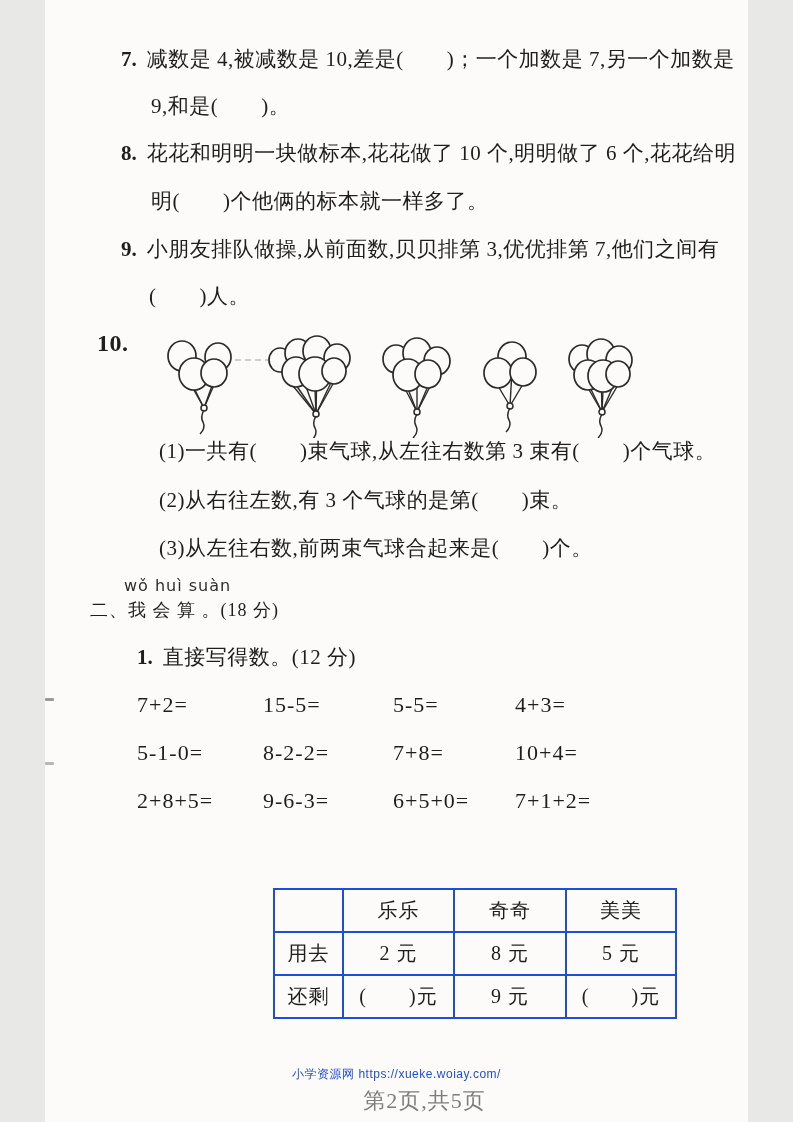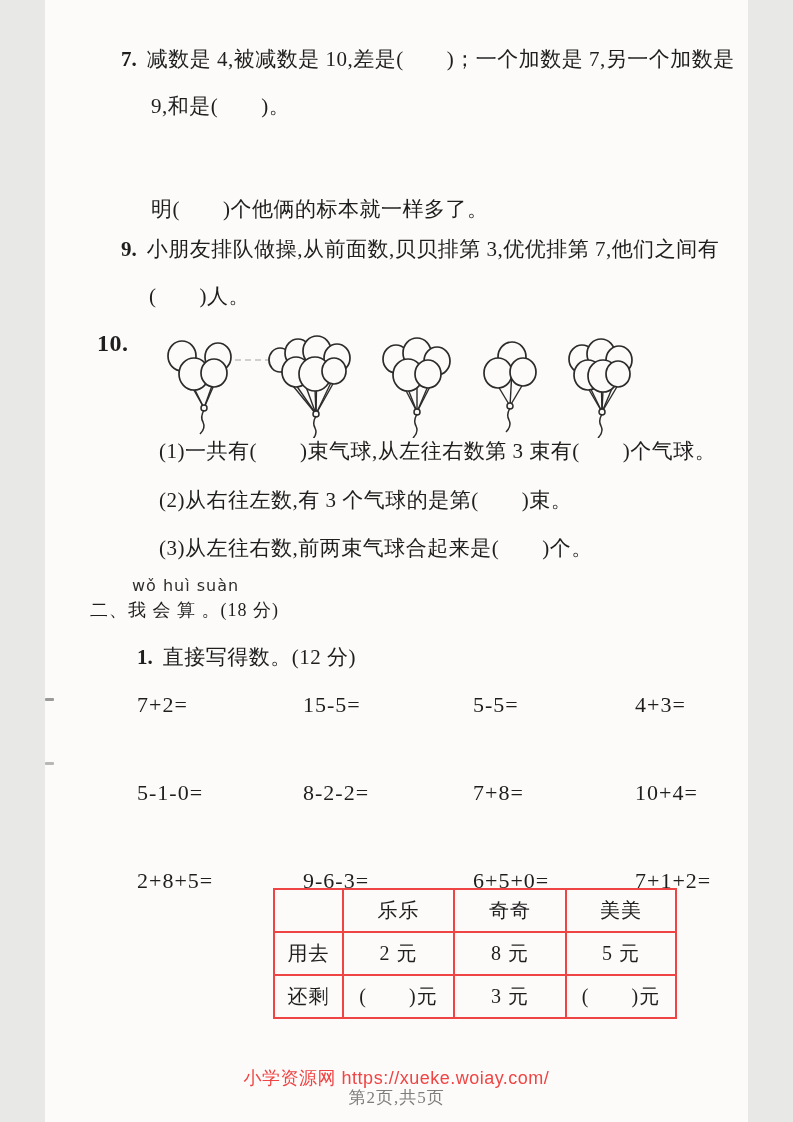--- a/index.html
+++ b/index.html
@@ -54,72 +54,75 @@
   .edge-mark{
     position:absolute;left:0;width:9px;height:3px;
     background:#9a9a98;border-radius:1px;
   }
   .problems{
     position:absolute;
     left:92px;top:692px;
     display:grid;
     grid-template-columns:126px 130px 122px 140px;
     grid-auto-rows:48px;
-    gap:40px;
   }
   .problems span{
     font-size:22px;
     letter-spacing:1px;
     white-space:nowrap;
   }
   .money-table{
     position:absolute;
     left:228px;top:888px;
     border-collapse:collapse;
     table-layout:fixed;
   }
   .money-table td{
-    border:2px solid #ef4444;
+    border:2px solid #1d4ed8;
     height:41px;
     text-align:center;
     vertical-align:middle;
     font-size:20px;
     letter-spacing:1px;
     white-space:nowrap;
     padding:0;
   }
   .footer-site{
     position:absolute;
     left:0;top:1066px;width:100%;
     text-align:center;
     font-family:"Liberation Sans","DejaVu Sans",sans-serif;
-    font-size:18px;
-    color:#ef4444;
+    font-size:12px;
+    color:#1d4ed8;
     letter-spacing:0.5px;
   }
   .footer-page{
     position:absolute;
     left:0;top:1086px;width:100%;
     text-align:center;
-    font-size:17px;
+    font-size:22px;
     color:#7d7d7b;
     letter-spacing:1px;
+    padding-left:28px;
   }
 </style>
 </head>
 <body>
 
 <div id="page">
 
   <div class="q-line" style="top:46px;left:76px;">
     <span class="q-num">7.</span><span>减数是 4,被减数是 10,差是(　　)；一个加数是 7,另一个加数是</span>
   </div>
   <div class="q-line" style="top:93px;left:106px;">9,和是(　　)。</div>
 
-  <div class="q-line" style="top:196px;left:106px;">明(　　)个他俩的标本就一样多了。</div>
+  <div class="q-line" style="top:140px;left:76px;">
+    <span class="q-num">8.</span><span>花花和明明一块做标本,花花做了 10 个,明明做了 6 个,花花给明</span>
+  </div>
+  <div class="q-line" style="top:188px;left:106px;">明(　　)个他俩的标本就一样多了。</div>
 
   <div class="q-line" style="top:236px;left:76px;">
     <span class="q-num">9.</span><span>小朋友排队做操,从前面数,贝贝排第 3,优优排第 7,他们之间有</span>
   </div>
   <div class="q-line" style="top:283px;left:104px;">(　　)人。</div>
 
   <div class="q-line big-num" style="top:330px;left:52px;font-weight:bold;">10.</div>
 
   <div class="dash-artifact"></div>
 
@@ -203,21 +206,21 @@
           <circle cx="1" cy="40" r="3" fill="#fcfbf9" stroke="#2b2b2b" stroke-width="1.5"></circle>
           <path d="M 1 42 q -4 7 -1 12 q 3 6 -3 12" fill="none" stroke="#2b2b2b" stroke-width="1.5"></path>
         </g>
       </svg>
     </div>
 
   <div class="q-line" style="top:438px;left:114px;">(1)一共有(　　)束气球,从左往右数第 3 束有(　　)个气球。</div>
   <div class="q-line" style="top:487px;left:114px;">(2)从右往左数,有 3 个气球的是第(　　)束。</div>
   <div class="q-line" style="top:535px;left:114px;">(3)从左往右数,前两束气球合起来是(　　)个。</div>
 
-  <div class="pinyin" style="top:576px;left:87px;">wǒ huì suàn</div>
+  <div class="pinyin" style="top:576px;left:79px;">wǒ huì suàn</div>
   <div class="section-title" style="top:598px;left:45px;">二、我 会 算 。(18 分)</div>
 
   <div class="q-line" style="top:644px;left:92px;">
     <span class="q-num">1.</span><span>直接写得数。(12 分)</span>
   </div>
 
   <div class="problems">
     <span>7+2=</span>
     <span>15-5=</span>
     <span>5-5=</span>
@@ -249,21 +252,21 @@
     </tr>
     <tr>
       <td>用去</td>
       <td>2 元</td>
       <td>8 元</td>
       <td>5 元</td>
     </tr>
     <tr>
       <td>还剩</td>
       <td>(　　)元</td>
-      <td>3 元</td>
+      <td>9 元</td>
       <td>(　　)元</td>
     </tr>
   </tbody>
     </table>
 
   <div class="edge-mark" style="top:698px;"></div>
   <div class="edge-mark" style="top:762px;opacity:.7;"></div>
 
   <div class="footer-site">小学资源网 https://xueke.woiay.com/</div>
   <div class="footer-page">第2页,共5页</div>

